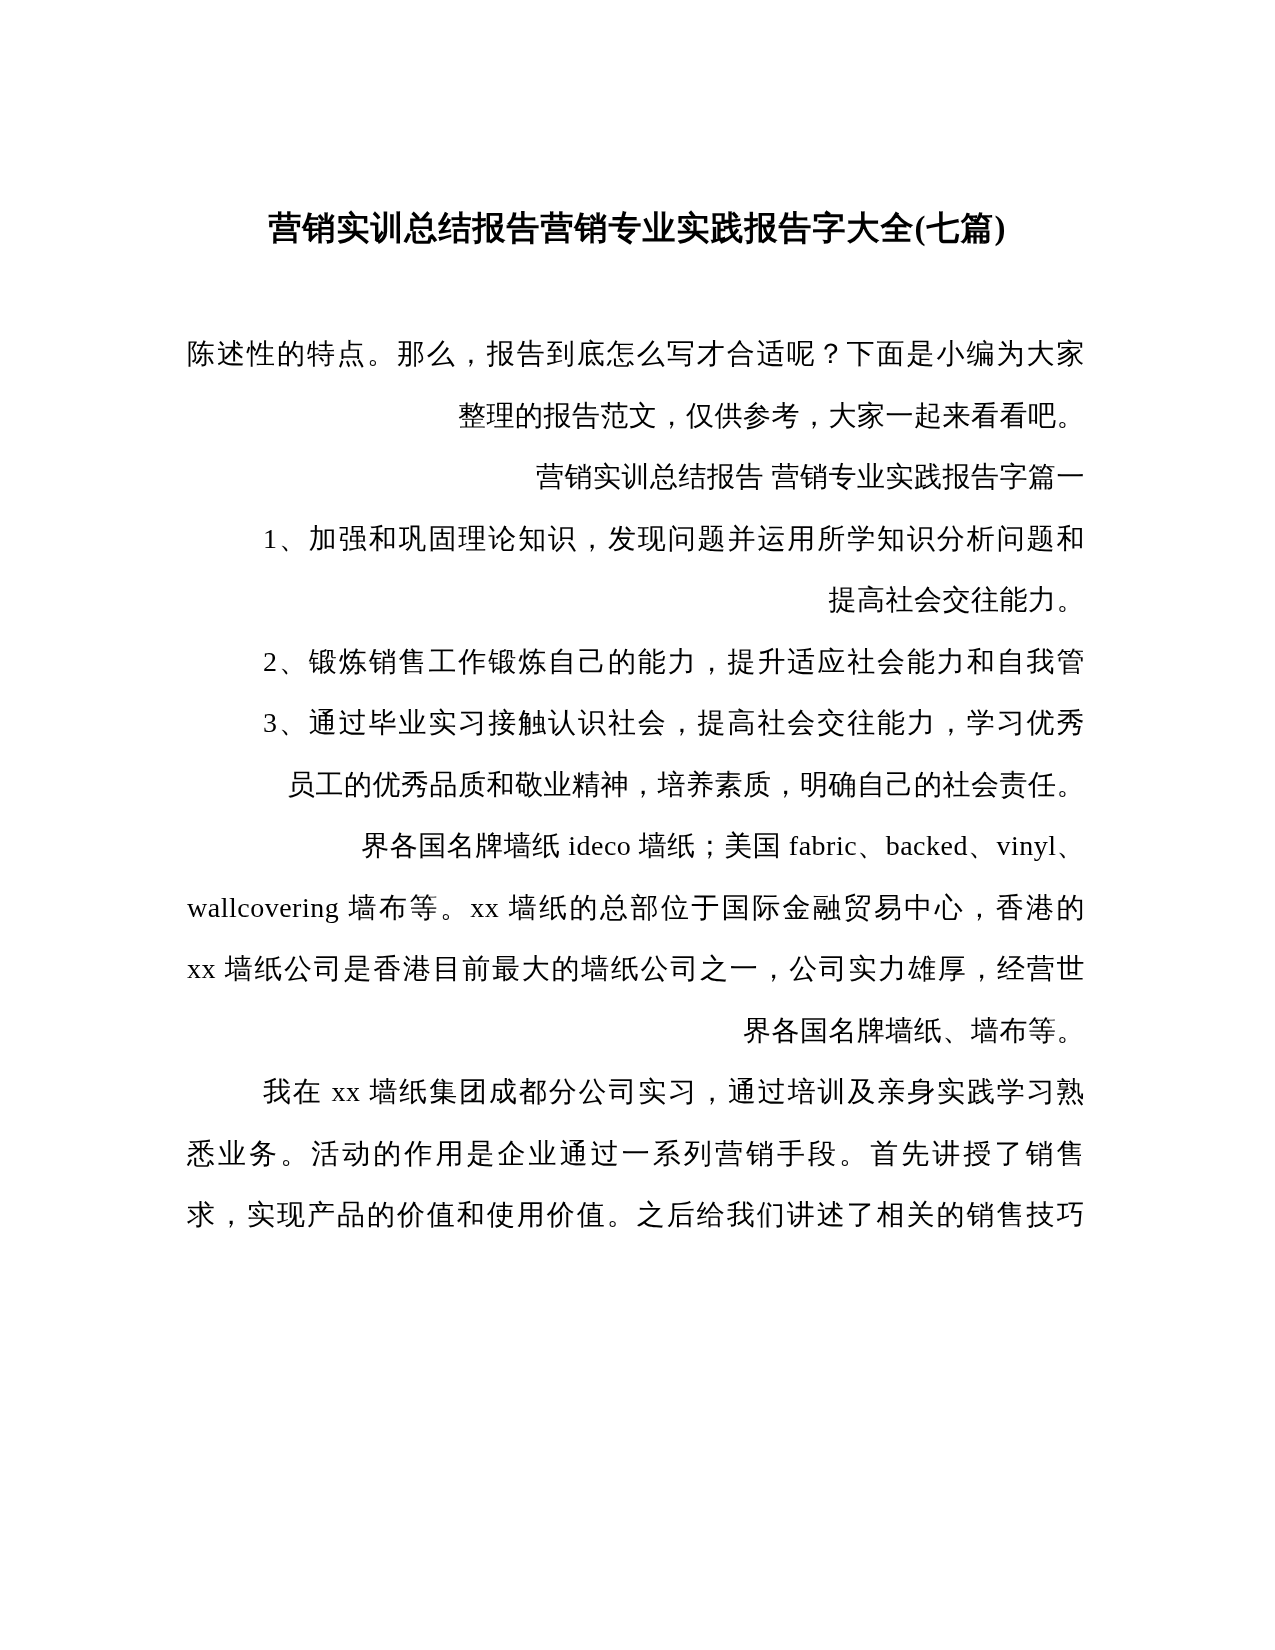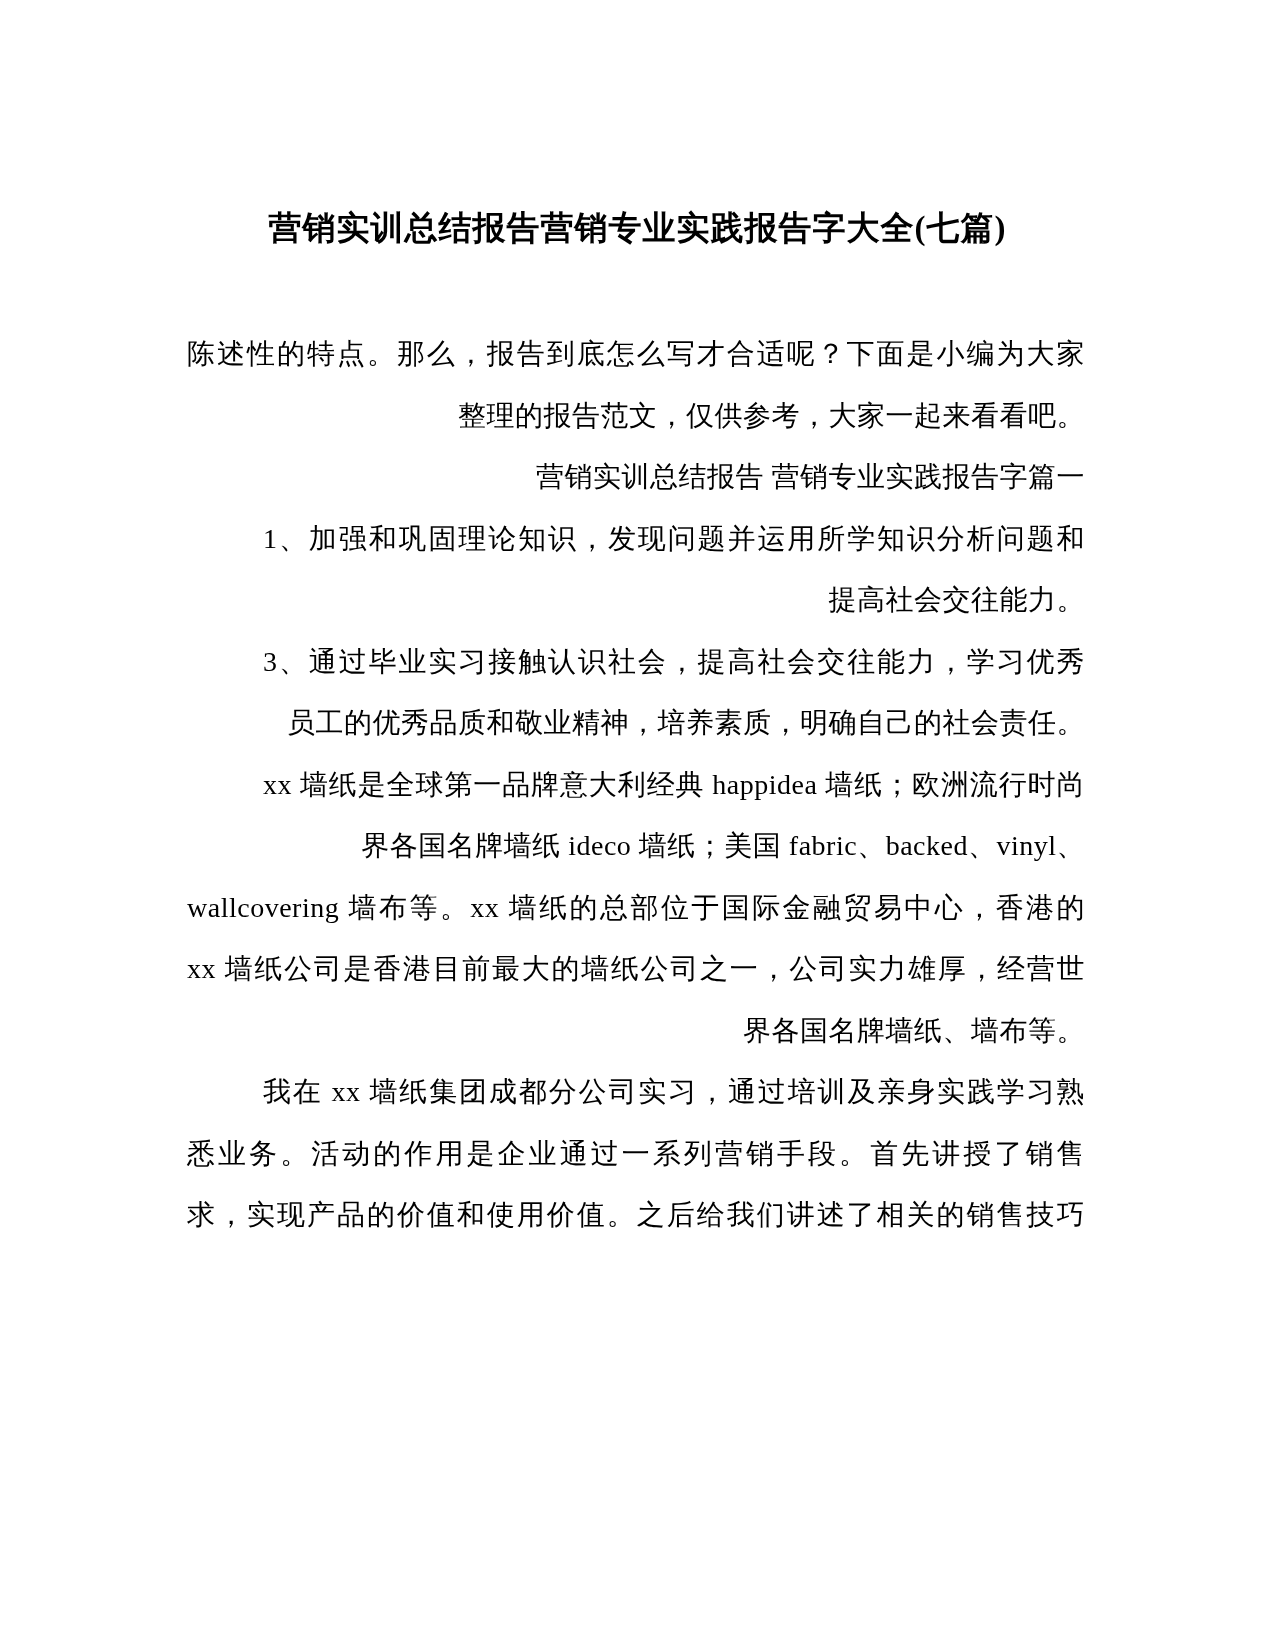--- a/index.html
+++ b/index.html
@@ -53,23 +53,23 @@
 <body>
 
 <div class="page">
   <div class="doc-title">营销实训总结报告营销专业实践报告字大全(七篇)</div>
   <div class="doc-body" id="doc-body">
       <div class="line justify">陈述性的特点。那么，报告到底怎么写才合适呢？下面是小编为大家</div>
       <div class="line">整理的报告范文，仅供参考，大家一起来看看吧。</div>
       <div class="line indent">营销实训总结报告 营销专业实践报告字篇一</div>
       <div class="line indent justify">1、加强和巩固理论知识，发现问题并运用所学知识分析问题和</div>
       <div class="line">提高社会交往能力。</div>
+      <div class="line indent justify">2、锻炼销售工作锻炼自己的能力，提升适应社会能力和自我管</div>
       <div class="line indent justify">3、通过毕业实习接触认识社会，提高社会交往能力，学习优秀</div>
       <div class="line">员工的优秀品质和敬业精神，培养素质，明确自己的社会责任。</div>
-      <div class="line indent justify">xx 墙纸是全球第一品牌意大利经典 happidea 墙纸；欧洲流行时尚</div>
       <div class="line">界各国名牌墙纸 ideco 墙纸；美国 fabric、backed、vinyl、</div>
       <div class="line justify">wallcovering 墙布等。xx 墙纸的总部位于国际金融贸易中心，香港的</div>
       <div class="line justify">xx 墙纸公司是香港目前最大的墙纸公司之一，公司实力雄厚，经营世</div>
       <div class="line">界各国名牌墙纸、墙布等。</div>
       <div class="line indent justify">我在 xx 墙纸集团成都分公司实习，通过培训及亲身实践学习熟</div>
       <div class="line justify">悉业务。活动的作用是企业通过一系列营销手段。首先讲授了销售</div>
       <div class="line justify">求，实现产品的价值和使用价值。之后给我们讲述了相关的销售技巧</div>
     </div>
 </div>
 

